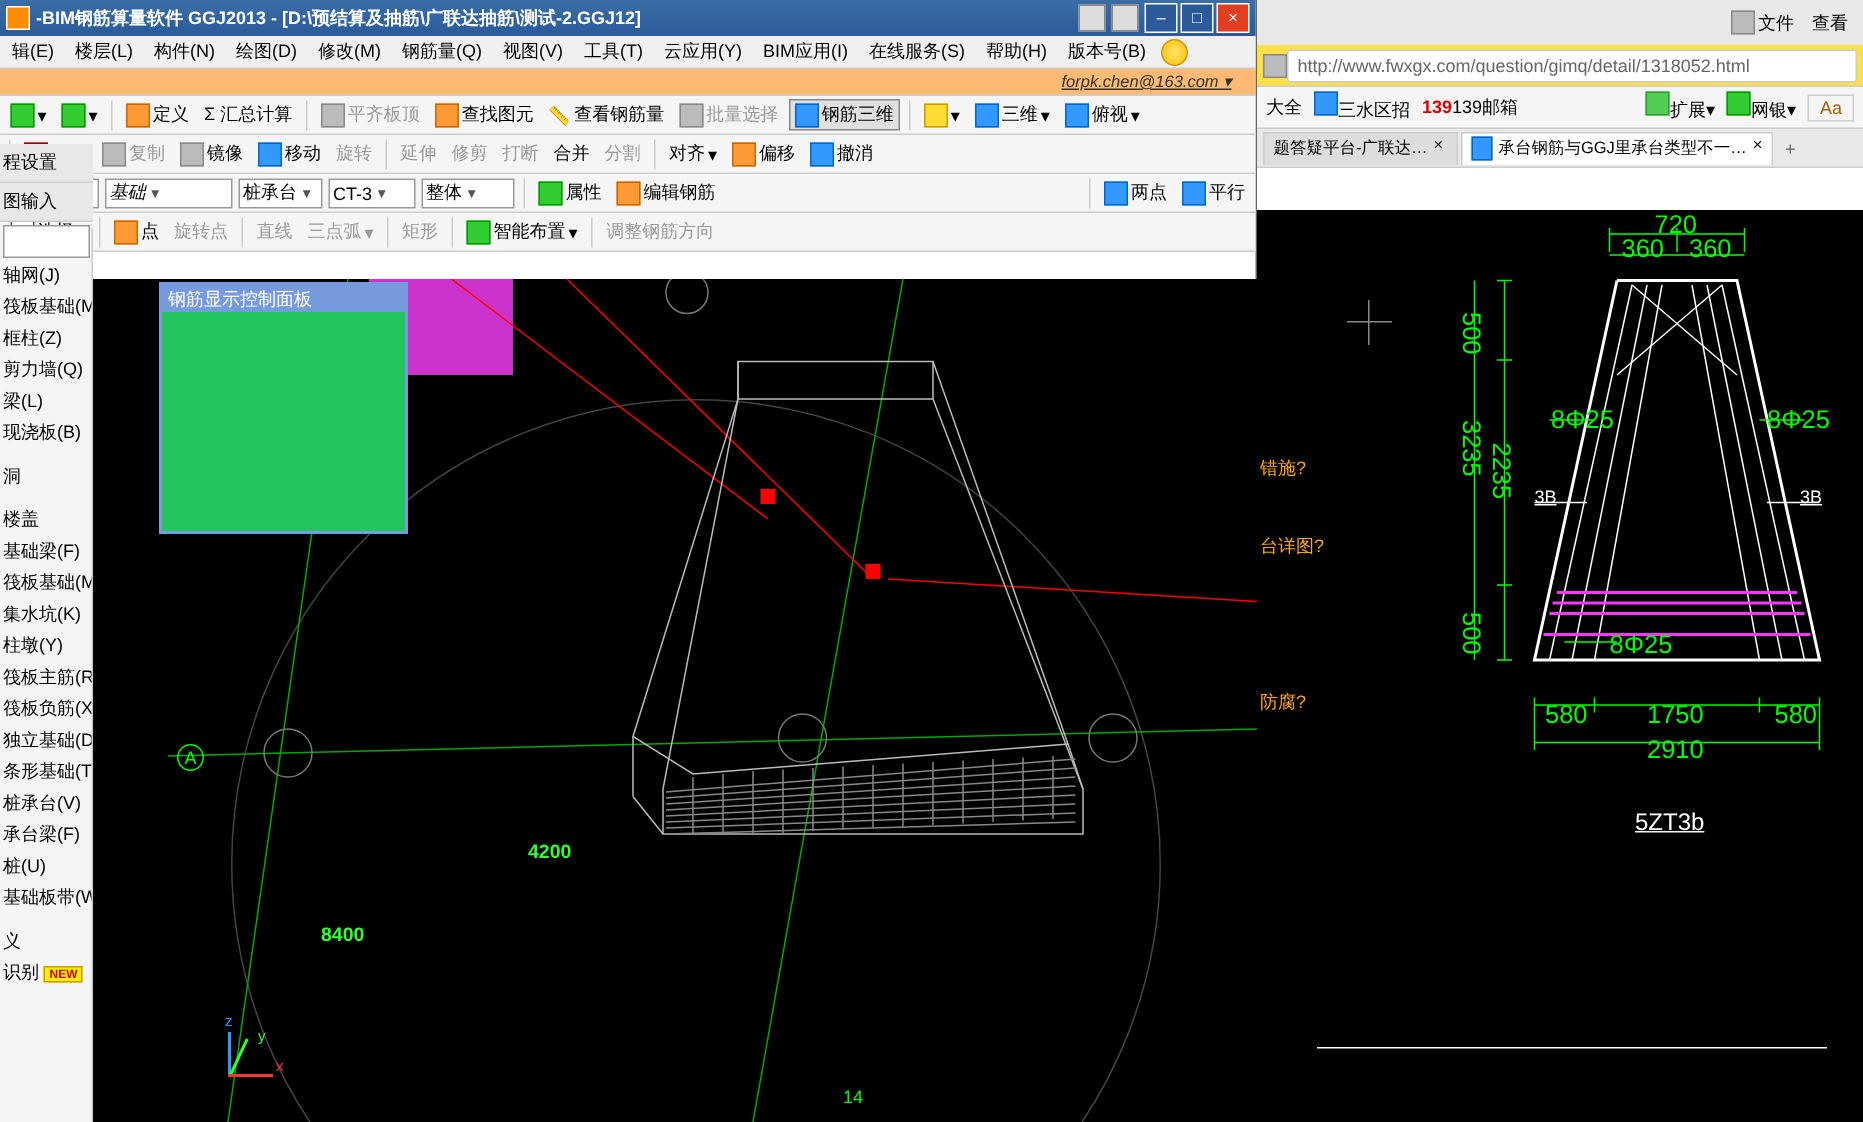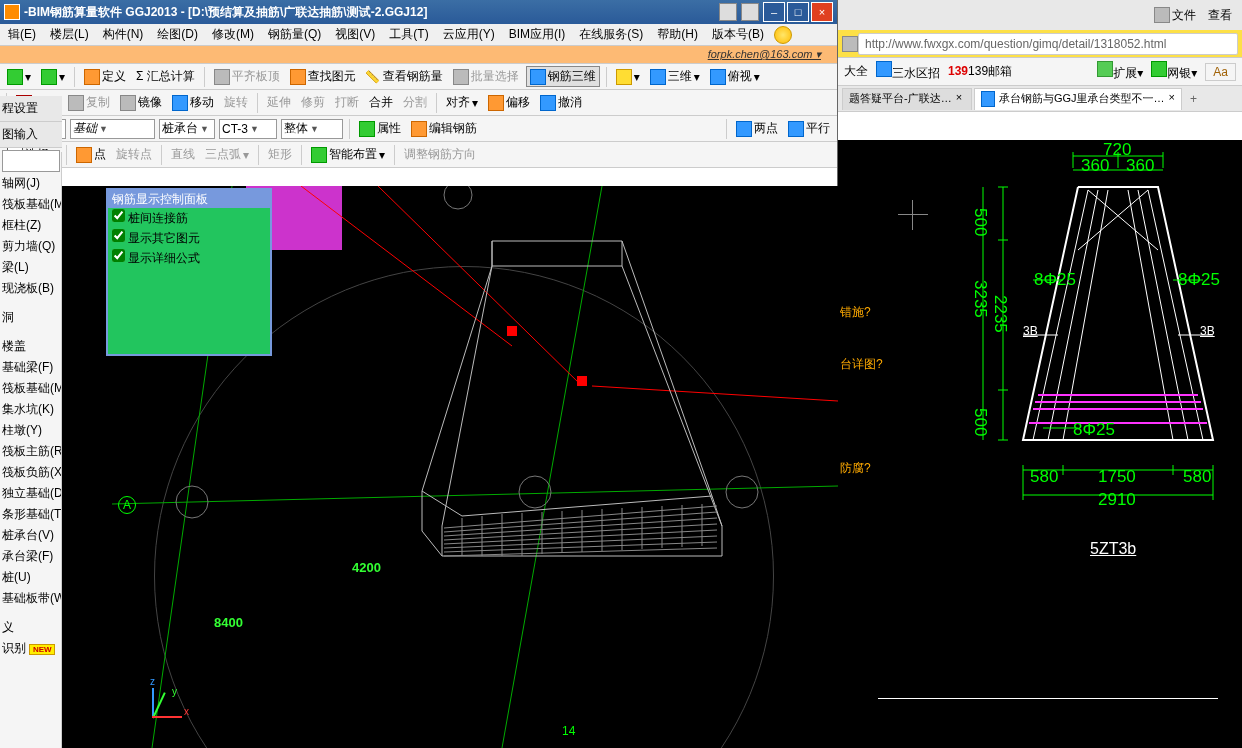--- a/index.html
+++ b/index.html
@@ -377,25 +377,20 @@
         <div class="ucs-y"></div>
         <div class="ucs-x"></div>
       <span class="ucs-label" style="left:18px;top:-12px;color:#39f;">z</span>
       <span class="ucs-label" style="left:40px;top:-2px;color:#3f3;">y</span>
       <span class="ucs-label" style="left:52px;top:18px;color:#f33;">x</span>
     </div>
   </div>
 
   <div class="float-panel">
     <div class="float-head">钢筋显示控制面板</div>
-    <div class="float-body">
-      <label><input type="checkbox" checked="" style=""><span>桩间连接筋</span></label>
-      <label><input type="checkbox" checked="" style=""><span>显示其它图元</span></label>
-      <label><input type="checkbox" checked="" style=""><span>显示详细公式</span></label>
-    </div>
   </div>
 </div>
 
 <div class="right-browser">
   <div class="br-top">
     <span style="flex:1;"></span>
     <span class="br-top-item">
         <span class="tb-ico ico-gray"></span>
         <span>文件</span>
       </span>

